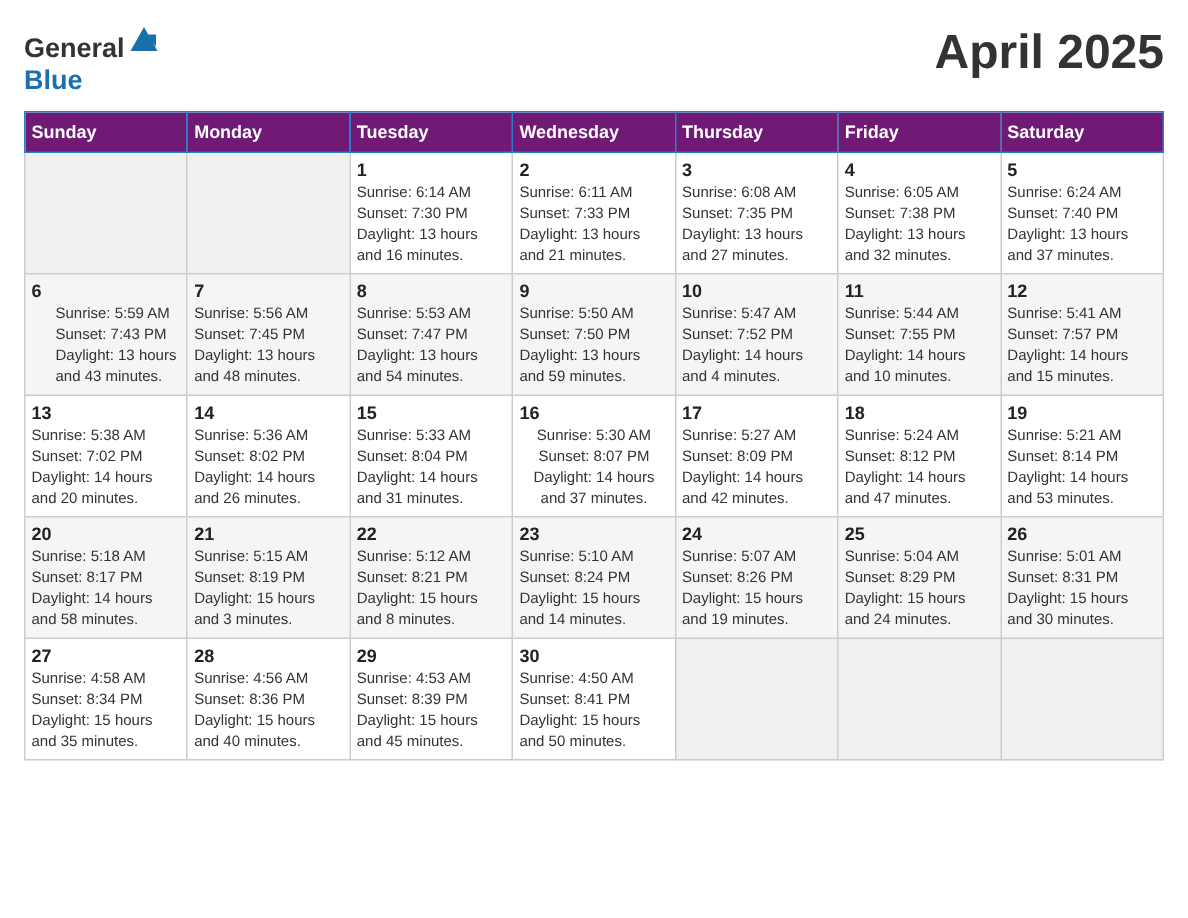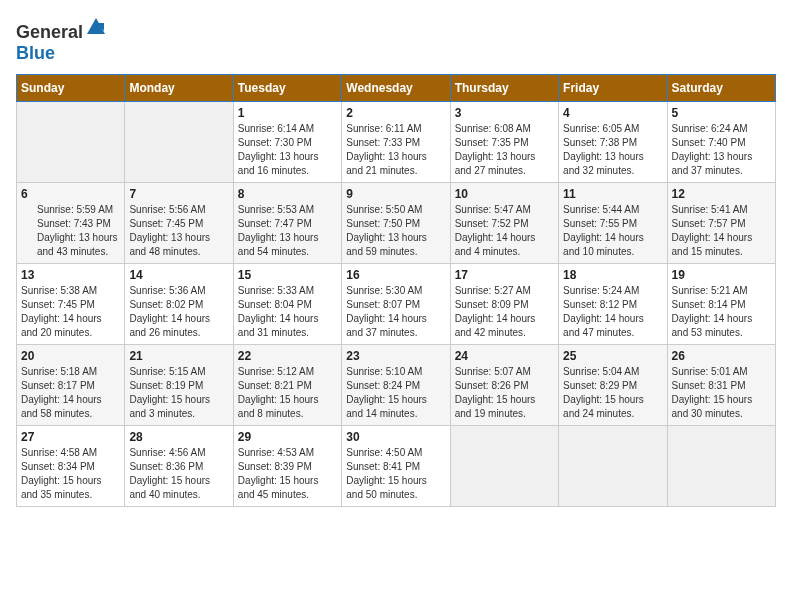--- a/index.html
+++ b/index.html
@@ -47,21 +47,21 @@
     .calendar-subtitle {
       font-size: 14px;
       color: #555;
     }
     table {
       width: 100%;
       border-collapse: collapse;
       font-size: 11px;
     }
     thead tr th {
-      background-color: #a16207;
+      background-color: #701a75;
       color: #fff;
       padding: 6px 4px;
       text-align: left;
       font-size: 12px;
       font-weight: bold;
       border: 1px solid #2a7dc9;
     }
     tbody tr td {
       border: 1px solid #ccc;
       vertical-align: top;
@@ -101,20 +101,21 @@
   <div class="logo">
     <div>
       <span class="logo-text-general">General</span><svg class="logo-icon" viewBox="0 0 22 22">
           <polygon points="11,2 20,18 2,18" fill="#1a6faf"></polygon>
           <polygon points="14,8 22,8 22,16" fill="#1a6faf" transform="translate(-3,-1)"></polygon>
         </svg><br>
       <span class="logo-text-blue">Blue</span>
     </div>
   </div>
   <div class="title-block">
+    <div class="calendar-title">April 2025</div>
   </div>
 </div>
 
 <table>
   <thead>
     <tr id="weekday-header">
     <th>Sunday</th>
         <th>Monday</th>
         <th>Tuesday</th>
         <th>Wednesday</th>
@@ -199,38 +200,38 @@
           <div class="day-number">12</div>
           <div class="day-info" style="white-space: pre-line;">Sunrise: 5:41 AM
 Sunset: 7:57 PM
 Daylight: 14 hours and 15 minutes.</div>
         </td>
       </tr>
       <tr>
         <td>
           <div class="day-number">13</div>
           <div class="day-info" style="white-space: pre-line;">Sunrise: 5:38 AM
-Sunset: 7:45 PM
+Sunset: 7:02 PM
 Daylight: 14 hours and 20 minutes.</div>
         </td>
         <td>
           <div class="day-number">14</div>
           <div class="day-info" style="white-space: pre-line;">Sunrise: 5:36 AM
 Sunset: 8:02 PM
 Daylight: 14 hours and 26 minutes.</div>
         </td>
         <td>
           <div class="day-number">15</div>
           <div class="day-info" style="white-space: pre-line;">Sunrise: 5:33 AM
 Sunset: 8:04 PM
 Daylight: 14 hours and 31 minutes.</div>
         </td>
         <td>
           <div class="day-number">16</div>
-          <div class="day-info" style="white-space: pre-line;">Sunrise: 5:30 AM
+          <div class="day-info" style="white-space: pre-line; text-align: center;">Sunrise: 5:30 AM
 Sunset: 8:07 PM
 Daylight: 14 hours and 37 minutes.</div>
         </td>
         <td>
           <div class="day-number">17</div>
           <div class="day-info" style="white-space: pre-line;">Sunrise: 5:27 AM
 Sunset: 8:09 PM
 Daylight: 14 hours and 42 minutes.</div>
         </td>
         <td>

